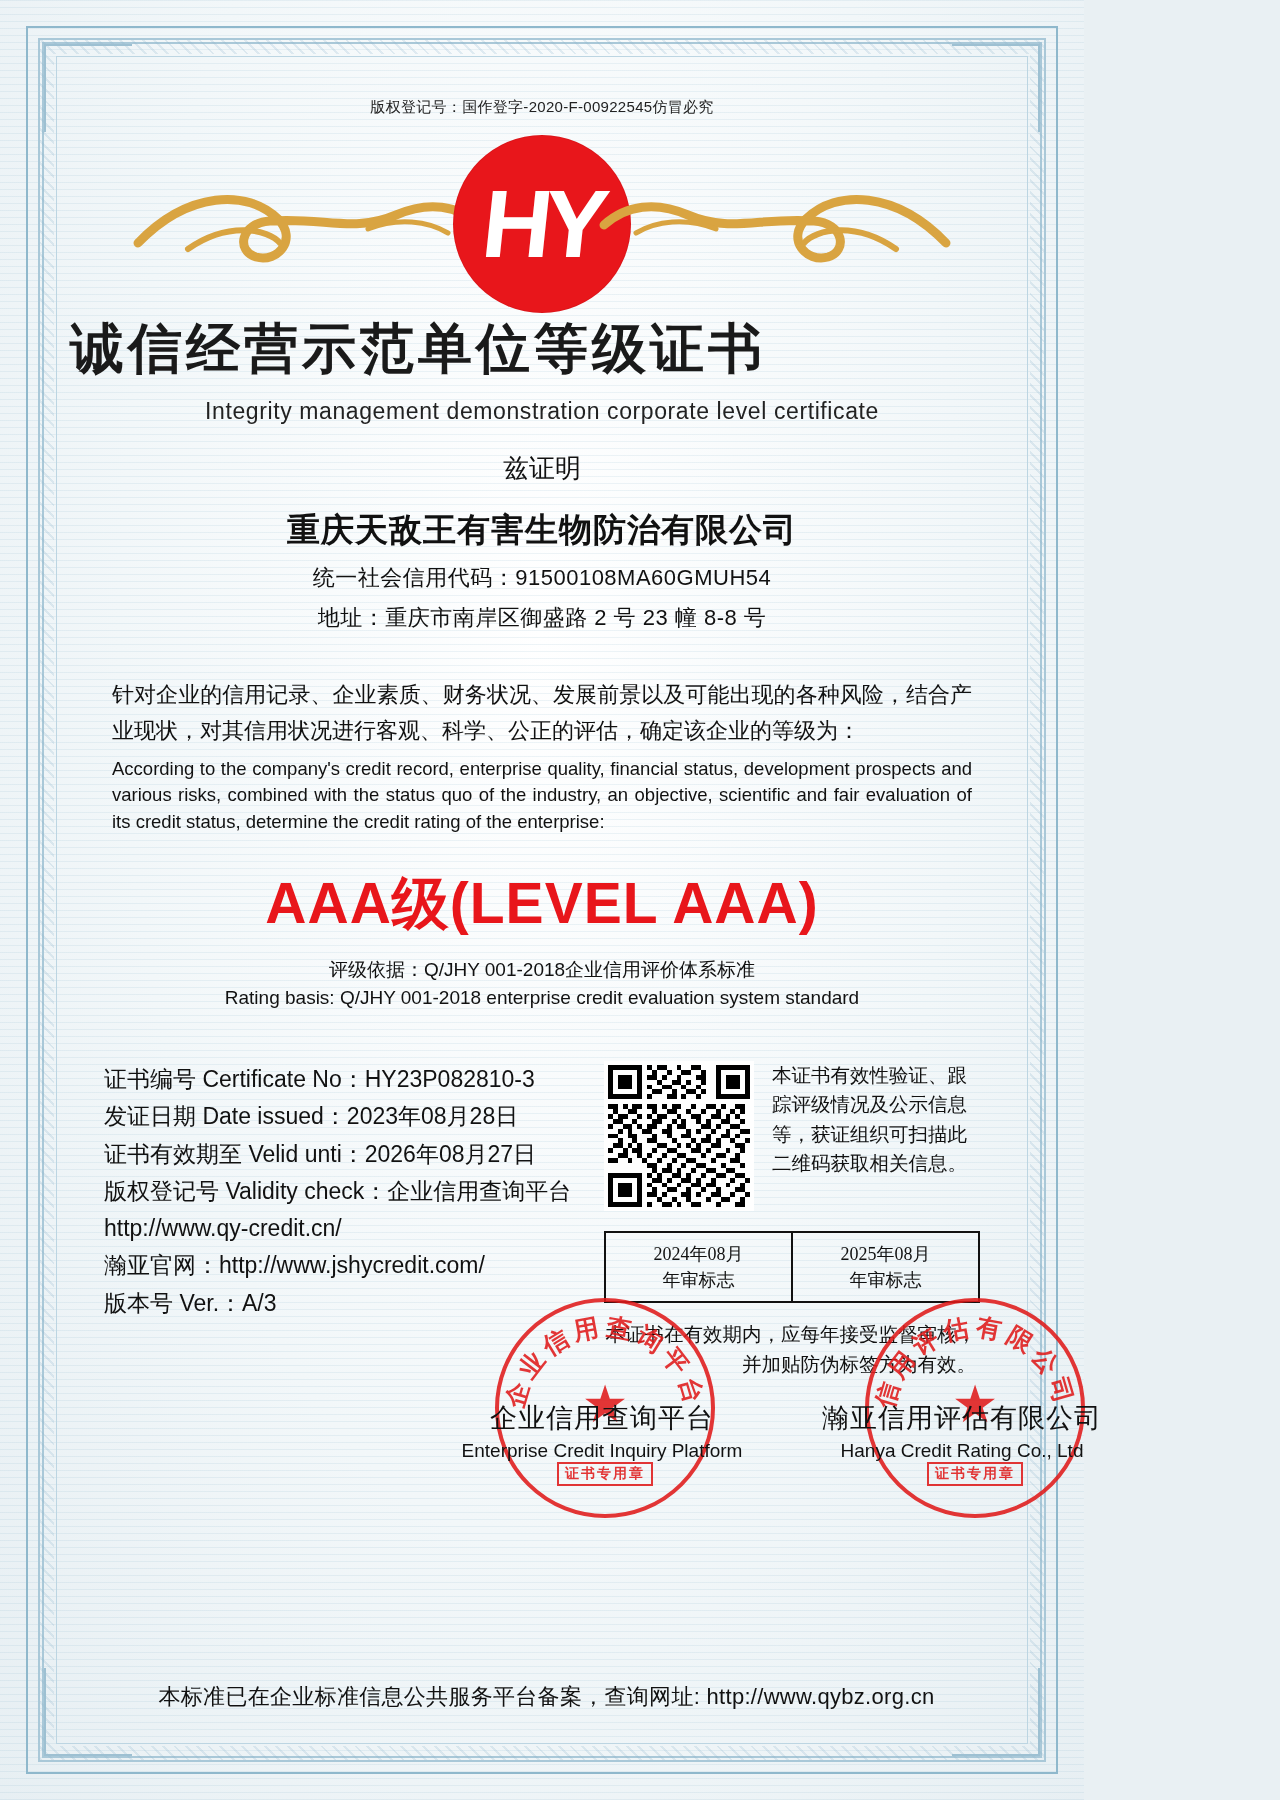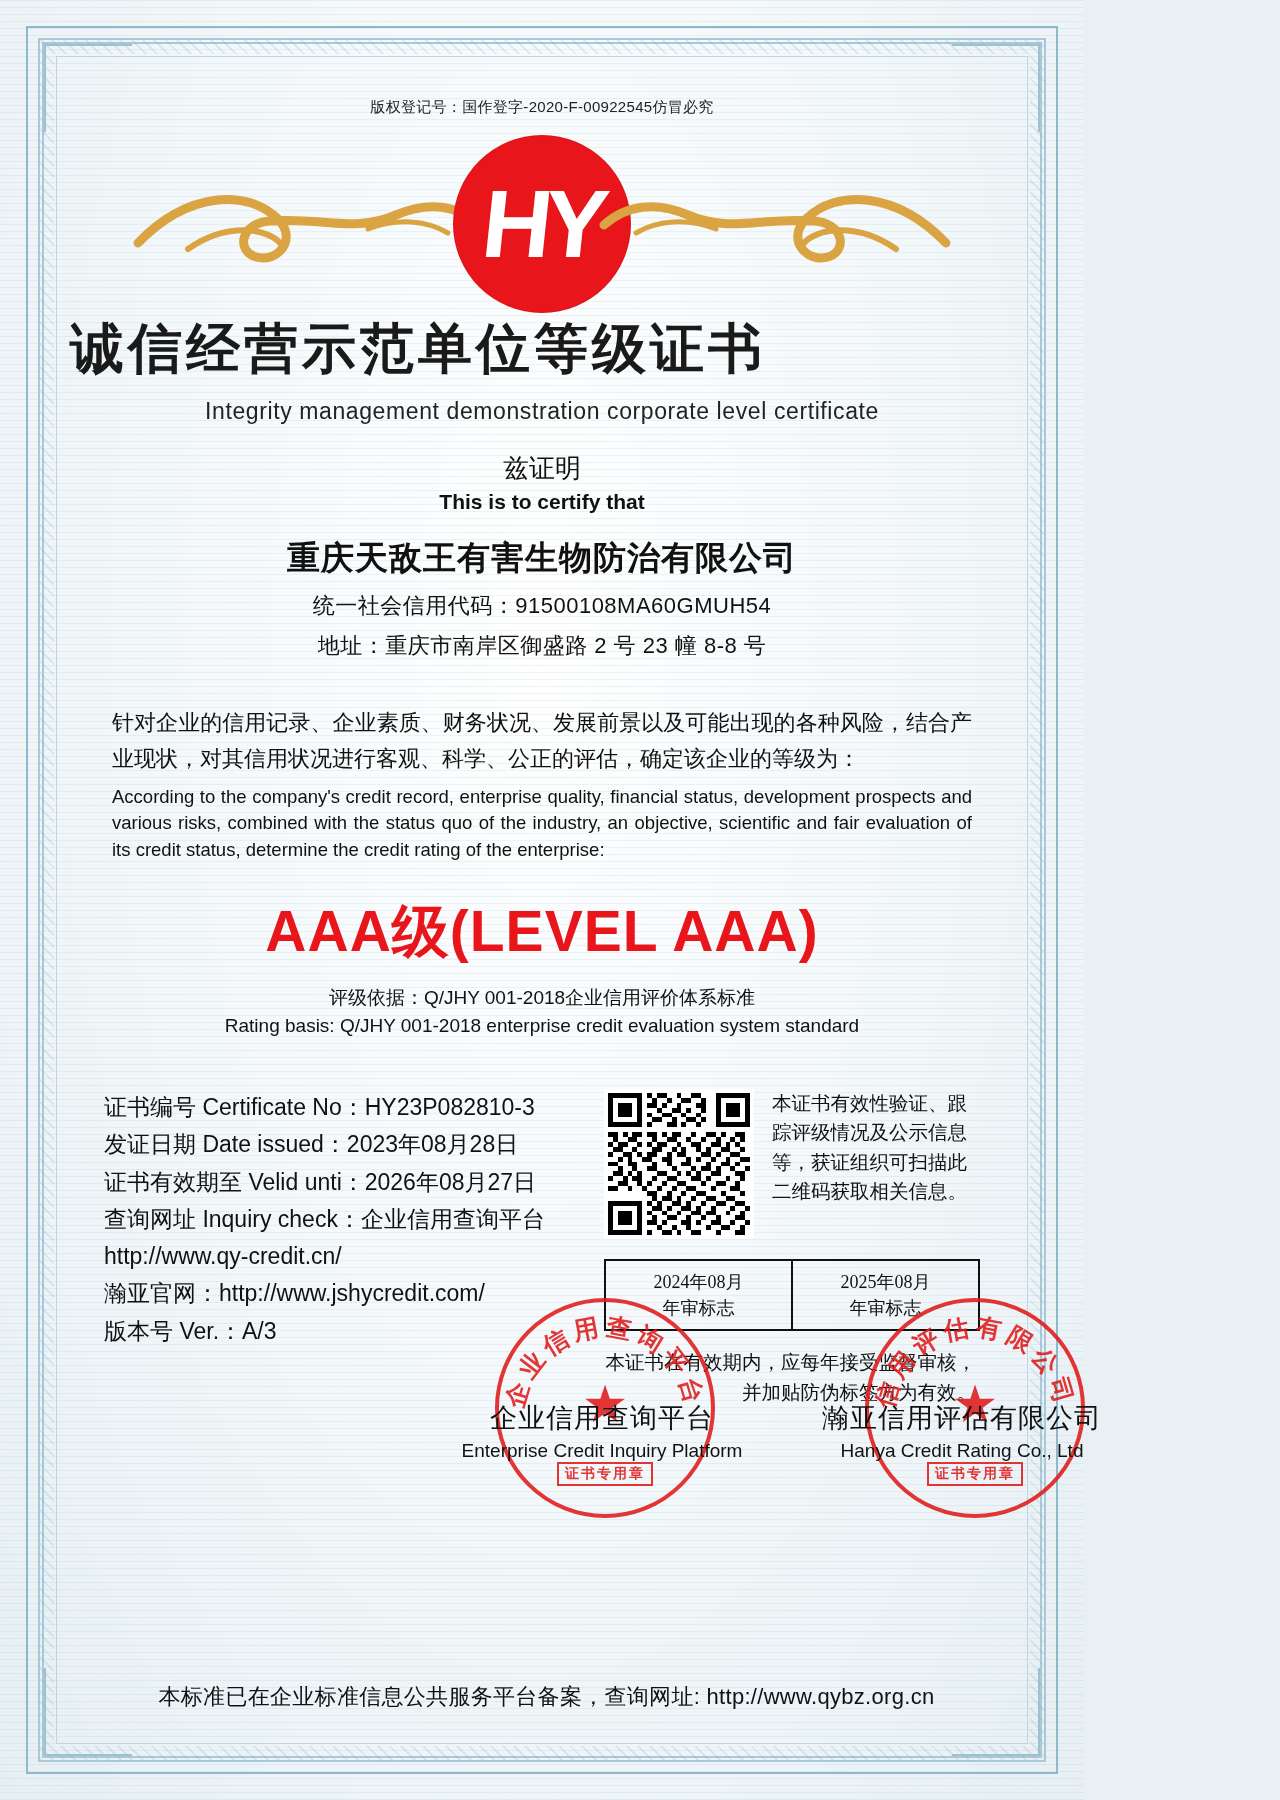--- a/index.html
+++ b/index.html
@@ -189,41 +189,40 @@
         <path d="M10 72 C 60 20, 120 18, 150 48 C 170 68, 150 92, 128 86 C 108 80, 112 52, 142 50 C 196 46, 226 62, 268 44 C 300 30, 330 34, 352 54" fill="none" stroke="#d9a441" stroke-width="9" stroke-linecap="round"></path>
         <path d="M60 78 C 100 50, 140 58, 152 72" fill="none" stroke="#d9a441" stroke-width="6" stroke-linecap="round"></path>
         <path d="M240 58 C 270 46, 300 50, 320 62" fill="none" stroke="#d9a441" stroke-width="5" stroke-linecap="round"></path>
       </svg>
     </div>
 
     <h1 class="title">诚信经营示范单位等级证书</h1>
     <div class="title-en">Integrity management demonstration corporate level certificate</div>
 
     <div class="certify-cn">兹证明</div>
-    <div class="certify-en">This is to certify that</div>
 
     <div class="company">重庆天敌王有害生物防治有限公司</div>
     <div class="meta-line">统一社会信用代码：91500108MA60GMUH54</div>
     <div class="meta-line">地址：重庆市南岸区御盛路 2 号 23 幢 8-8 号</div>
 
     <div class="body-block">
       <div class="body-cn">针对企业的信用记录、企业素质、财务状况、发展前景以及可能出现的各种风险，结合产业现状，对其信用状况进行客观、科学、公正的评估，确定该企业的等级为：</div>
       <div class="body-en">According to the company's credit record, enterprise quality, financial status, development prospects and various risks, combined with the status quo of the industry, an objective, scientific and fair evaluation of its credit status, determine the credit rating of the enterprise:</div>
     </div>
 
     <div class="level">AAA级(LEVEL AAA)</div>
     <div class="basis-cn">评级依据：Q/JHY 001-2018企业信用评价体系标准</div>
     <div class="basis-en">Rating basis: Q/JHY 001-2018 enterprise credit evaluation system standard</div>
 
     <div class="lower">
       <div class="lower-left">
         <div>证书编号 Certificate No：HY23P082810-3</div>
         <div>发证日期 Date issued：2023年08月28日</div>
         <div>证书有效期至 Velid unti：2026年08月27日</div>
-        <div>查询网址 Inquiry check：企业信用查询平台</div>
+        <div>版权登记号 Validity check：企业信用查询平台</div>
         <div>http://www.qy-credit.cn/</div>
         <div>瀚亚官网：http://www.jshycredit.com/</div>
         <div>版本号 Ver.：A/3</div>
       </div>
 
       <div class="lower-right">
         <div class="qr-row">
           <div class="qr">
             <svg width="142" height="142" viewBox="0 0 29 29" shape-rendering="crispEdges">
               <rect width="29" height="29" fill="#fff"></rect>

